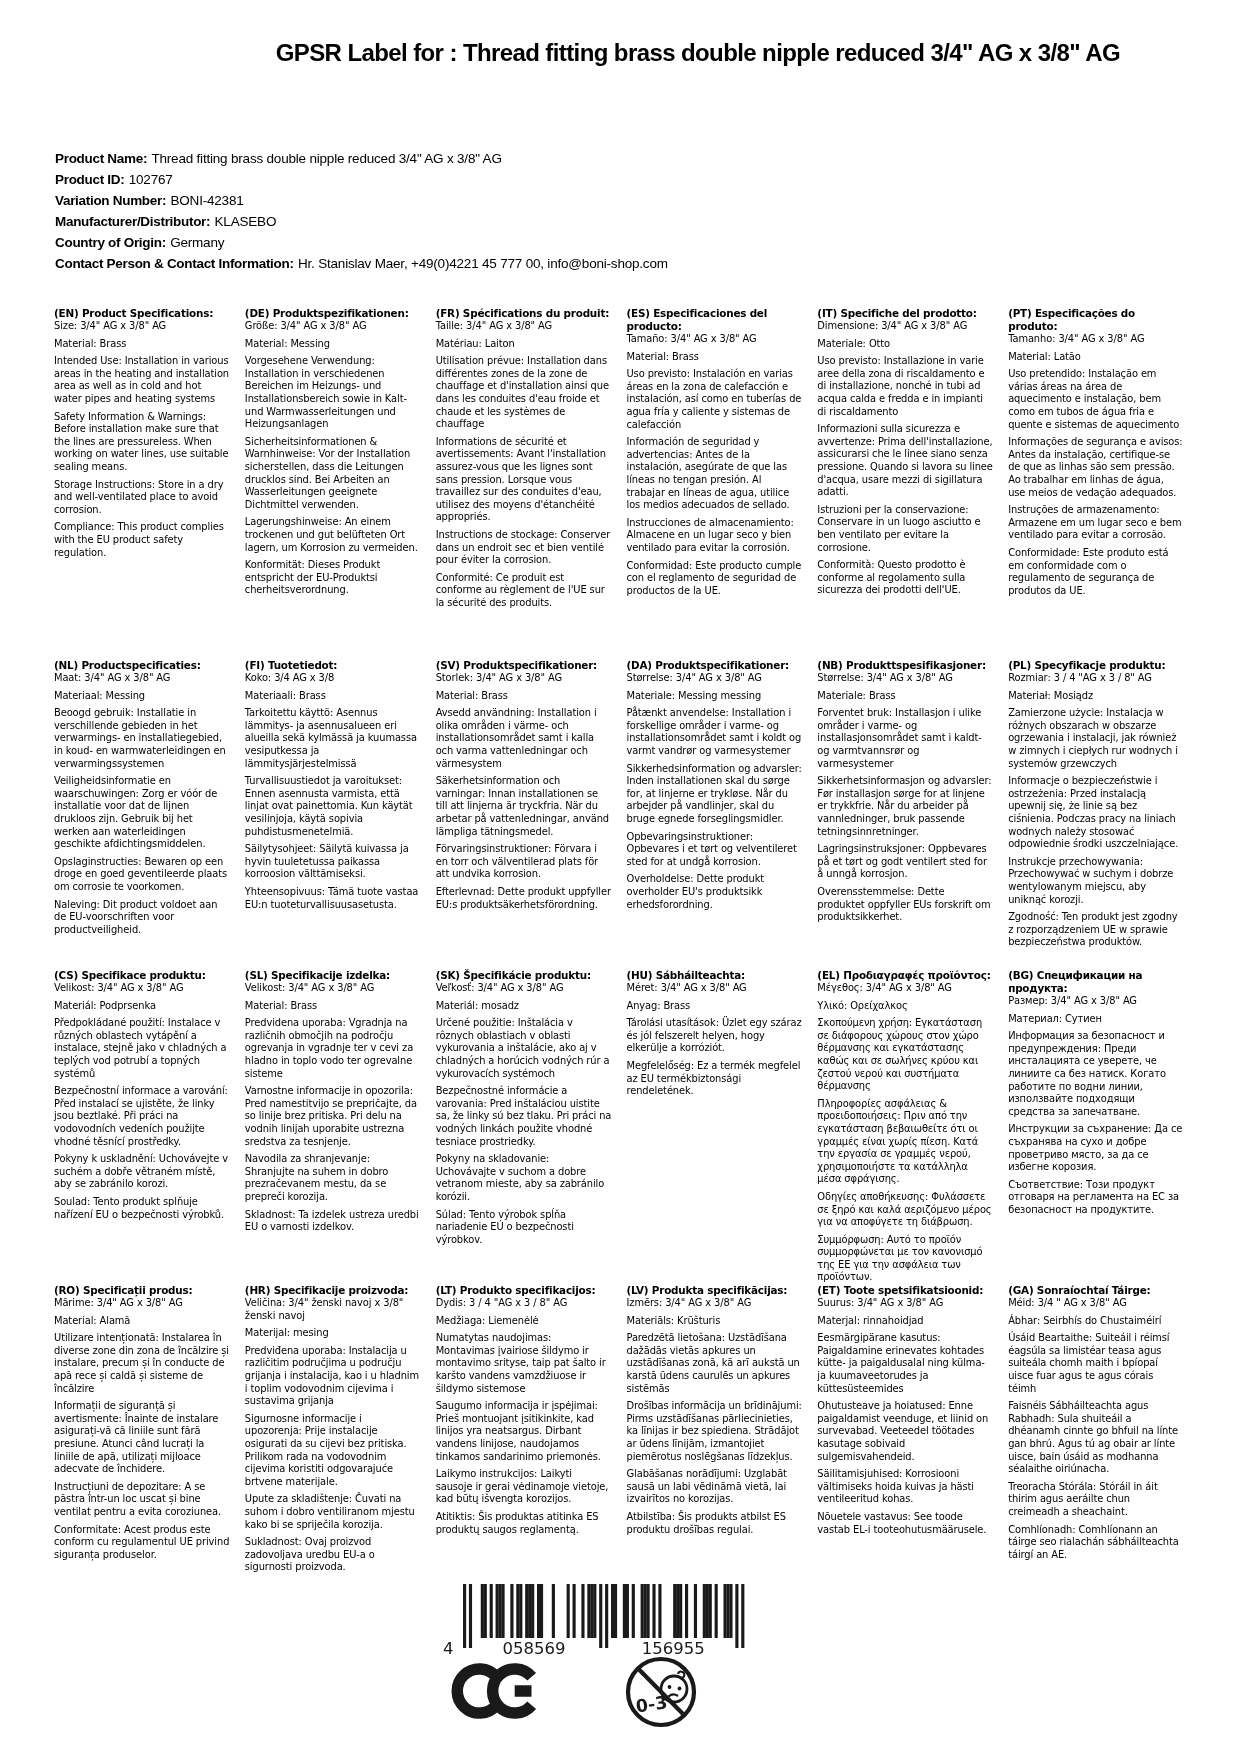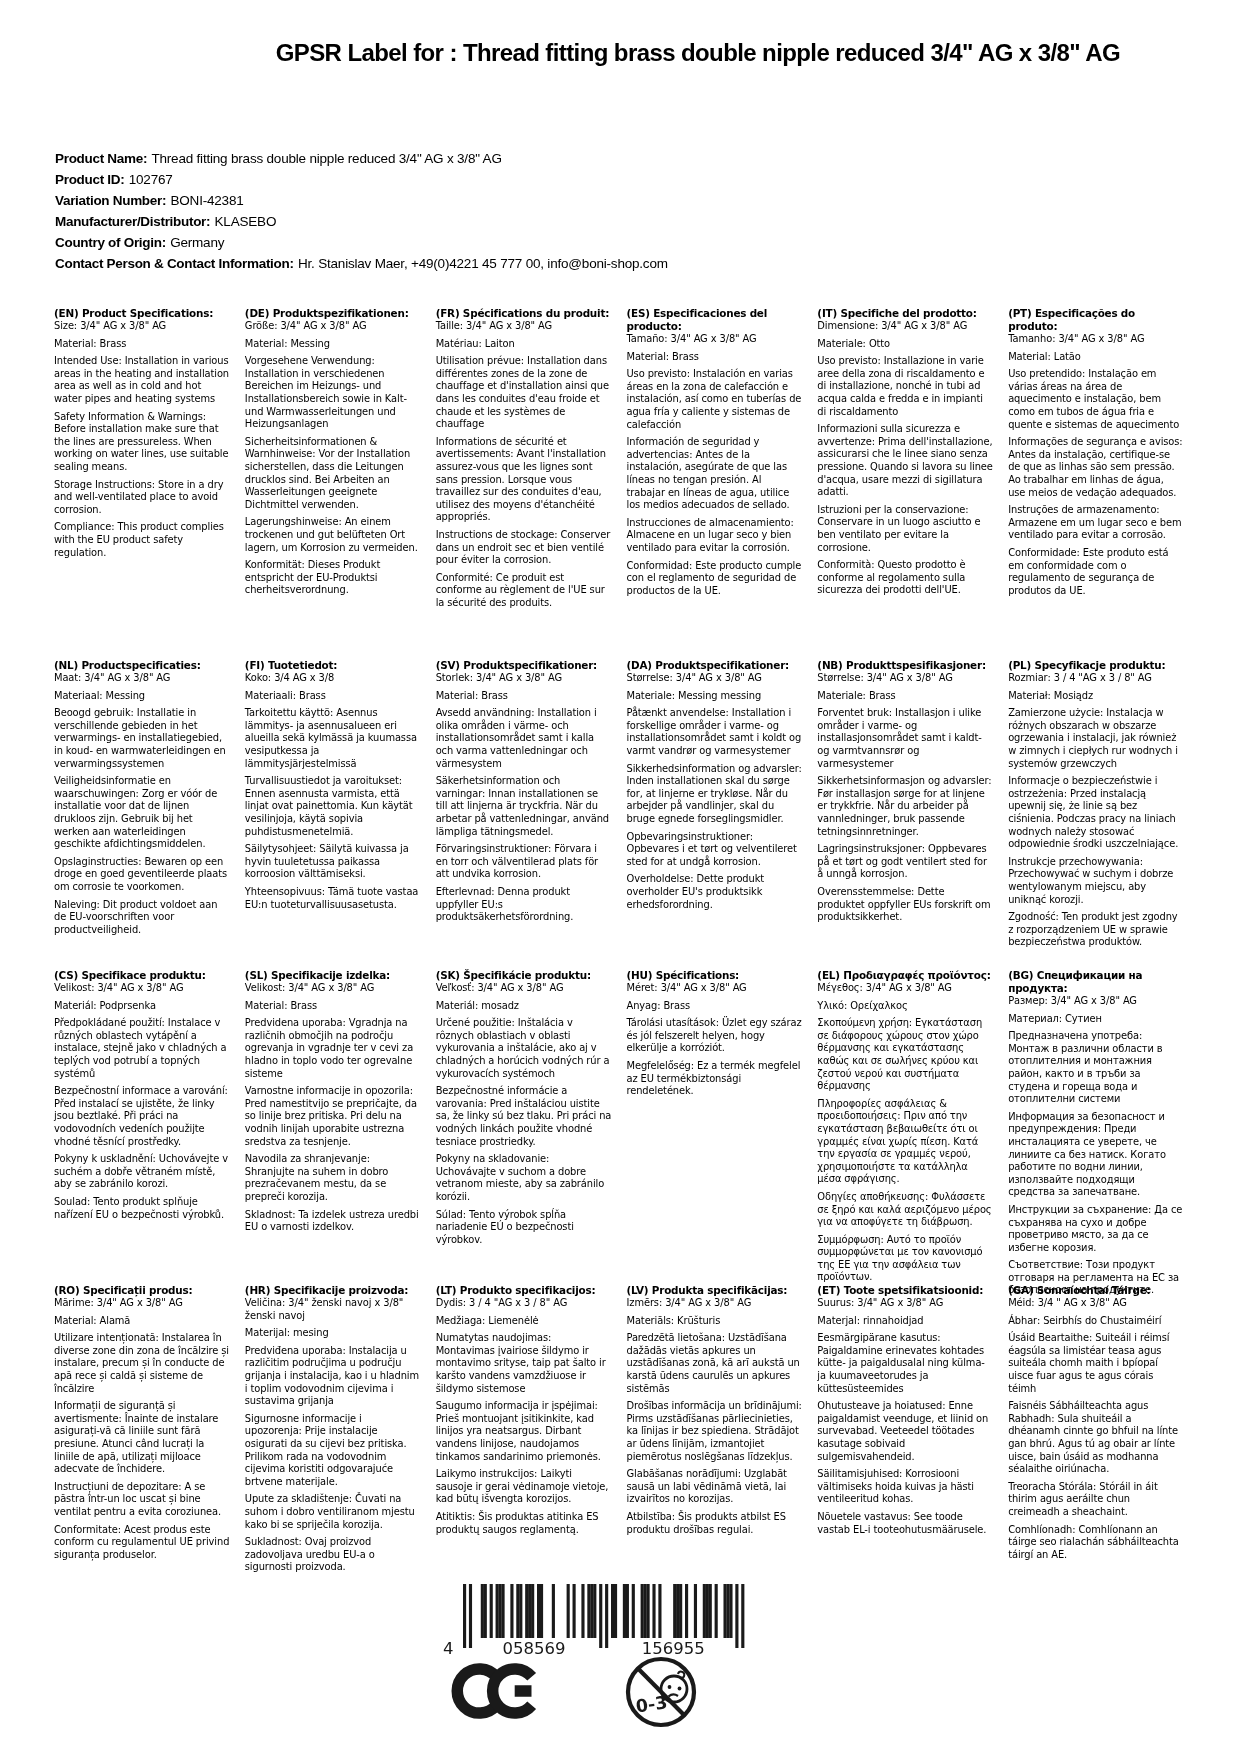--- a/index.html
+++ b/index.html
@@ -138,21 +138,21 @@
       <div class="block-para">Säilytysohjeet: Säilytä kuivassa ja hyvin tuuletetussa paikassa korroosion välttämiseksi.</div>
       <div class="block-para">Yhteensopivuus: Tämä tuote vastaa EU:n tuoteturvallisuusasetusta.</div>
     </div>
     <div class="block">
       <div class="block-heading">(SV) Produktspecifikationer:</div>
       <div class="block-para">Storlek: 3/4" AG x 3/8" AG</div>
       <div class="block-para">Material: Brass</div>
       <div class="block-para">Avsedd användning: Installation i olika områden i värme- och installationsområdet samt i kalla och varma vattenledningar och värmesystem</div>
       <div class="block-para">Säkerhetsinformation och varningar: Innan installationen se till att linjerna är tryckfria. När du arbetar på vattenledningar, använd lämpliga tätningsmedel.</div>
       <div class="block-para">Förvaringsinstruktioner: Förvara i en torr och välventilerad plats för att undvika korrosion.</div>
-      <div class="block-para">Efterlevnad: Denna produkt uppfyller EU:s produktsäkerhetsförordning.</div>
+      <div class="block-para">Efterlevnad: Dette produkt uppfyller EU:s produktsäkerhetsförordning.</div>
     </div>
     <div class="block">
       <div class="block-heading">(DA) Produktspecifikationer:</div>
       <div class="block-para">Størrelse: 3/4" AG x 3/8" AG</div>
       <div class="block-para">Materiale: Messing messing</div>
       <div class="block-para">Påtænkt anvendelse: Installation i forskellige områder i varme- og installationsområdet samt i koldt og varmt vandrør og varmesystemer</div>
       <div class="block-para">Sikkerhedsinformation og advarsler: Inden installationen skal du sørge for, at linjerne er trykløse. Når du arbejder på vandlinjer, skal du bruge egnede forseglingsmidler.</div>
       <div class="block-para">Opbevaringsinstruktioner: Opbevares i et tørt og velventileret sted for at undgå korrosion.</div>
       <div class="block-para">Overholdelse: Dette produkt overholder EU's produktsikk erhedsforordning.</div>
     </div>
@@ -195,40 +195,39 @@
     <div class="block">
       <div class="block-heading">(SK) Špecifikácie produktu:</div>
       <div class="block-para">Veľkosť: 3/4" AG x 3/8" AG</div>
       <div class="block-para">Materiál: mosadz</div>
       <div class="block-para">Určené použitie: Inštalácia v rôznych oblastiach v oblasti vykurovania a inštalácie, ako aj v chladných a horúcich vodných rúr a vykurovacích systémoch</div>
       <div class="block-para">Bezpečnostné informácie a varovania: Pred inštaláciou uistite sa, že linky sú bez tlaku. Pri práci na vodných linkách použite vhodné tesniace prostriedky.</div>
       <div class="block-para">Pokyny na skladovanie: Uchovávajte v suchom a dobre vetranom mieste, aby sa zabránilo korózii.</div>
       <div class="block-para">Súlad: Tento výrobok spĺňa nariadenie EÚ o bezpečnosti výrobkov.</div>
     </div>
     <div class="block">
-      <div class="block-heading">(HU) Spécifications:</div>
+      <div class="block-heading">(HU) Sábháilteachta:</div>
       <div class="block-para">Méret: 3/4" AG x 3/8" AG</div>
       <div class="block-para">Anyag: Brass</div>
       <div class="block-para">Tárolási utasítások: Üzlet egy száraz és jól felszerelt helyen, hogy elkerülje a korróziót.</div>
       <div class="block-para">Megfelelőség: Ez a termék megfelel az EU termékbiztonsági rendeletének.</div>
     </div>
     <div class="block">
       <div class="block-heading">(EL) Προδιαγραφές προϊόντος:</div>
       <div class="block-para">Μέγεθος: 3/4" AG x 3/8" AG</div>
       <div class="block-para">Υλικό: Ορείχαλκος</div>
       <div class="block-para">Σκοπούμενη χρήση: Εγκατάσταση σε διάφορους χώρους στον χώρο θέρμανσης και εγκατάστασης καθώς και σε σωλήνες κρύου και ζεστού νερού και συστήματα θέρμανσης</div>
       <div class="block-para">Πληροφορίες ασφάλειας &amp; προειδοποιήσεις: Πριν από την εγκατάσταση βεβαιωθείτε ότι οι γραμμές είναι χωρίς πίεση. Κατά την εργασία σε γραμμές νερού, χρησιμοποιήστε τα κατάλληλα μέσα σφράγισης.</div>
       <div class="block-para">Οδηγίες αποθήκευσης: Φυλάσσετε σε ξηρό και καλά αεριζόμενο μέρος για να αποφύγετε τη διάβρωση.</div>
       <div class="block-para">Συμμόρφωση: Αυτό το προϊόν συμμορφώνεται με τον κανονισμό της ΕΕ για την ασφάλεια των προϊόντων.</div>
     </div>
     <div class="block">
       <div class="block-heading">(BG) Спецификации на продукта:</div>
       <div class="block-para">Размер: 3/4" AG x 3/8" AG</div>
       <div class="block-para">Материал: Сутиен</div>
-      <div class="block-para">Предназначена употреба: Монтаж в различни области в отоплителния и монтажния район, както и в тръби за студена и гореща вода и отоплителни системи</div>
       <div class="block-para">Информация за безопасност и предупреждения: Преди инсталацията се уверете, че линиите са без натиск. Когато работите по водни линии, използвайте подходящи средства за запечатване.</div>
       <div class="block-para">Инструкции за съхранение: Да се съхранява на сухо и добре проветриво място, за да се избегне корозия.</div>
       <div class="block-para">Съответствие: Този продукт отговаря на регламента на ЕС за безопасност на продуктите.</div>
     </div>
     <div class="block">
       <div class="block-heading">(RO) Specificații produs:</div>
       <div class="block-para">Mărime: 3/4" AG x 3/8" AG</div>
       <div class="block-para">Material: Alamă</div>
       <div class="block-para">Utilizare intenționată: Instalarea în diverse zone din zona de încălzire și instalare, precum și în conducte de apă rece și caldă și sisteme de încălzire</div>
       <div class="block-para">Informații de siguranță și avertismente: Înainte de instalare asigurați-vă că liniile sunt fără presiune. Atunci când lucrați la liniile de apă, utilizați mijloace adecvate de închidere.</div>

